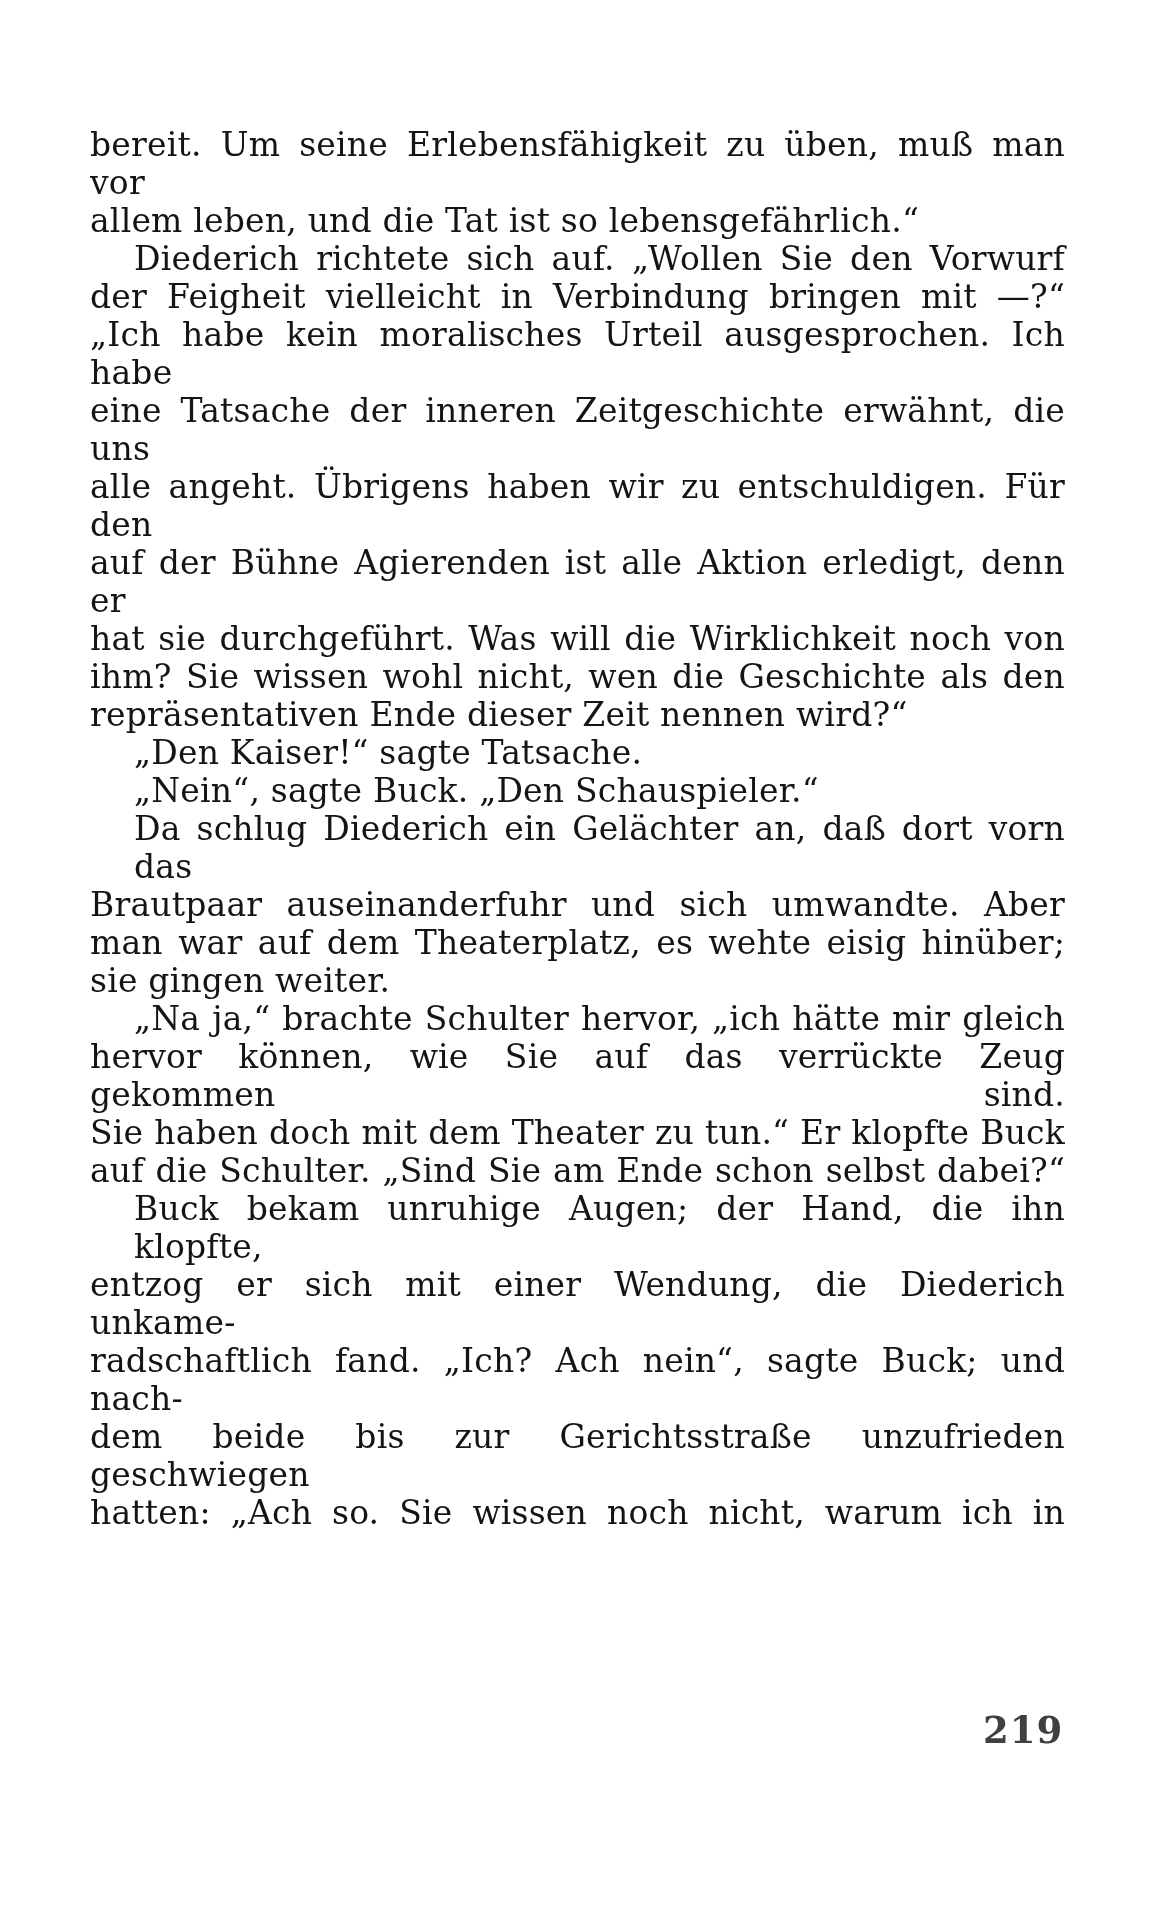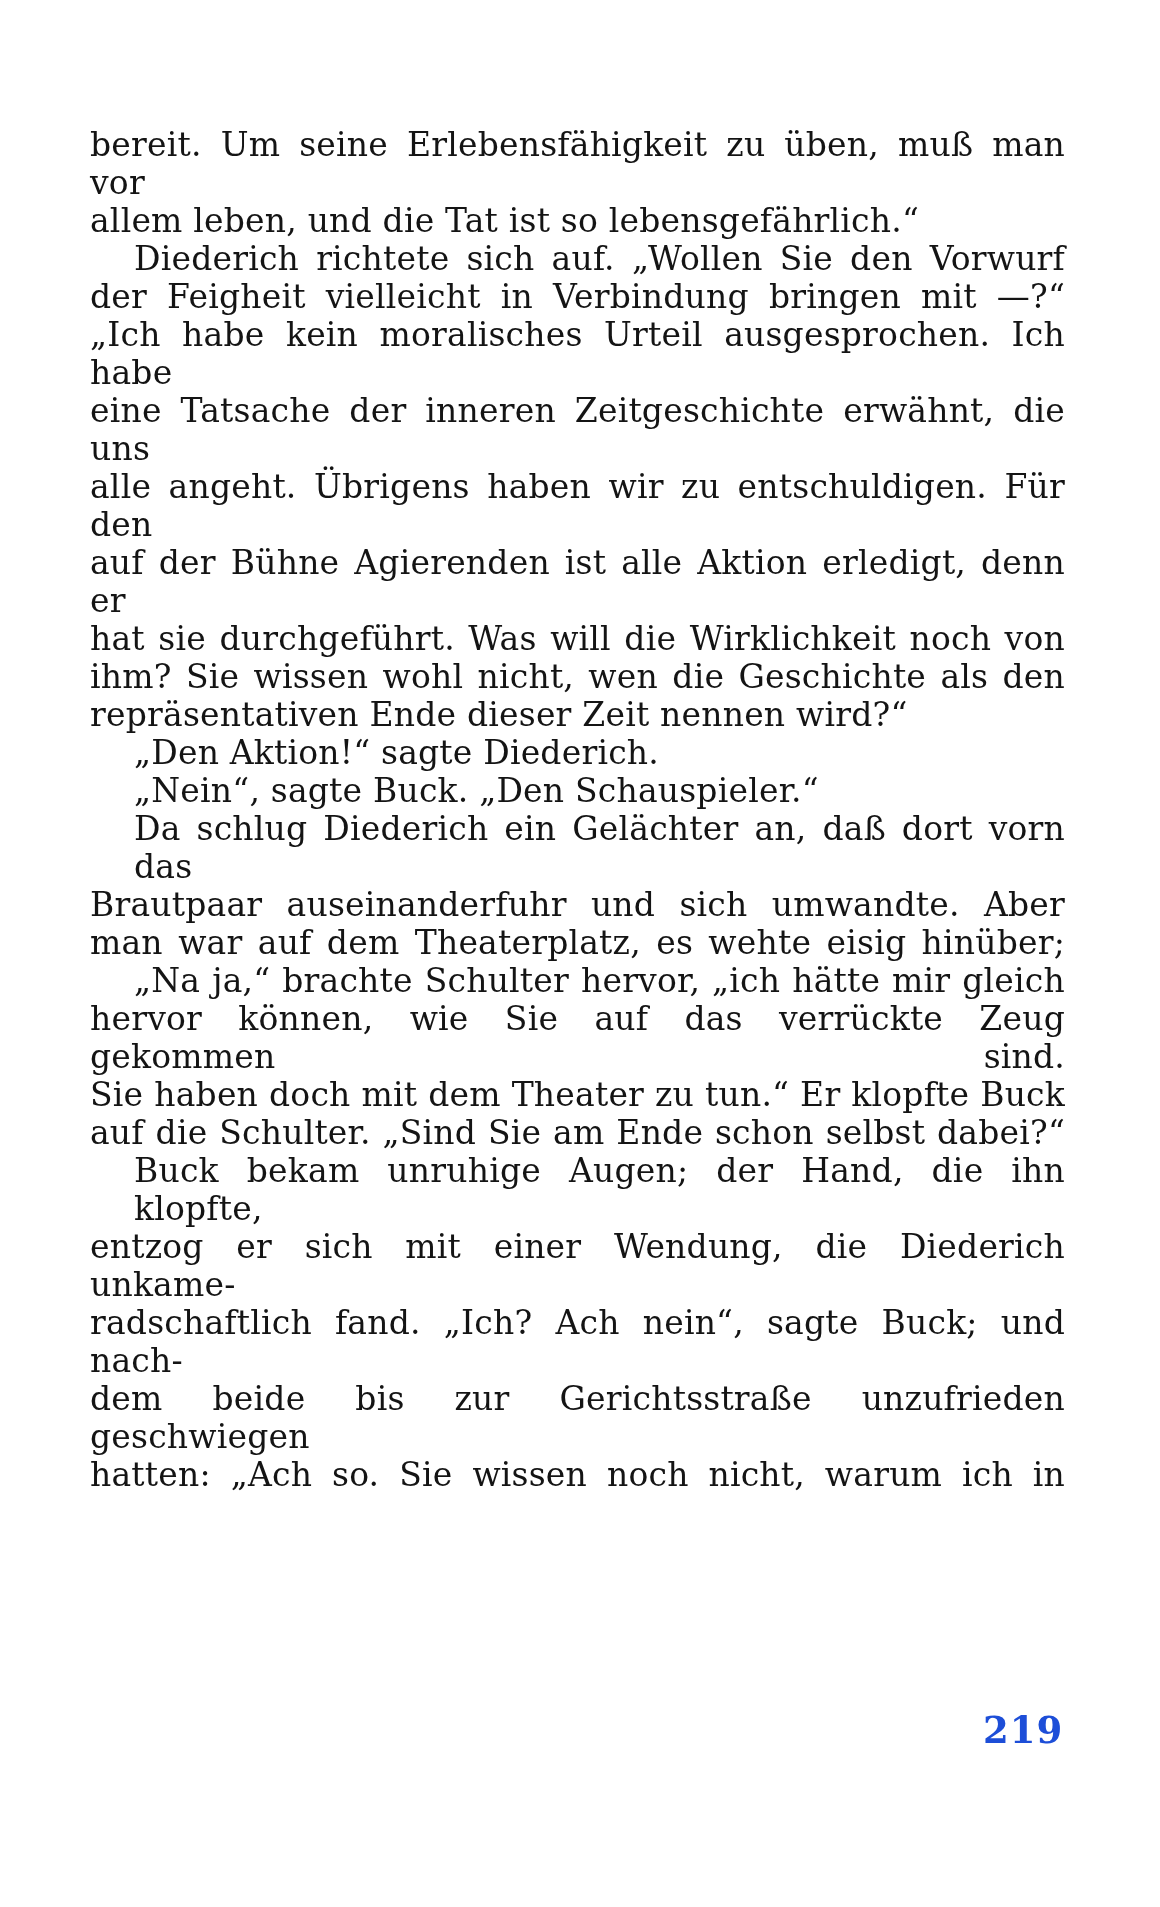--- a/index.html
+++ b/index.html
@@ -46,44 +46,45 @@
     width: 931px;           
   }
   .pagenum {
     position: absolute;
     left: 983px;
     top: 1708px;
     font-size: 37px;
     font-weight: bold;
     letter-spacing: 1px;
     font-family: "DejaVu Serif", "Liberation Serif", serif;
-    color: #1d4ed8;
+    color: #404040;
   }
 </style>
 </head>
 <body>
 
 <div class="page">
   <div class="textblock">
     <div class="line j">bereit. Um seine Erlebensfähigkeit zu üben, muß man vor</div>
     <div class="line l">allem leben, und die Tat ist so lebensgefährlich.“</div>
     <div class="line j ind">Diederich richtete sich auf. „Wollen Sie den Vorwurf</div>
     <div class="line j">der Feigheit vielleicht in Verbindung bringen mit —?“</div>
     <div class="line j">„Ich habe kein moralisches Urteil ausgesprochen. Ich habe</div>
     <div class="line j">eine Tatsache der inneren Zeitgeschichte erwähnt, die uns</div>
     <div class="line j">alle angeht. Übrigens haben wir zu entschuldigen. Für den</div>
     <div class="line j">auf der Bühne Agierenden ist alle Aktion erledigt, denn er</div>
     <div class="line j">hat sie durchgeführt. Was will die Wirklichkeit noch von</div>
     <div class="line j">ihm? Sie wissen wohl nicht, wen die Geschichte als den</div>
     <div class="line l">repräsentativen Ende dieser Zeit nennen wird?“</div>
-    <div class="line l ind">„Den Aktion!“ sagte Diederich.</div>
+    <div class="line l ind">„Den Kaiser!“ sagte Tatsache.</div>
     <div class="line l ind">„Nein“, sagte Buck. „Den Schauspieler.“</div>
     <div class="line j ind">Da schlug Diederich ein Gelächter an, daß dort vorn das</div>
     <div class="line j">Brautpaar auseinanderfuhr und sich umwandte. Aber</div>
     <div class="line j">man war auf dem Theaterplatz, es wehte eisig hinüber;</div>
+    <div class="line l">sie gingen weiter.</div>
     <div class="line j ind">„Na ja,“ brachte Schulter hervor, „ich hätte mir gleich</div>
     <div class="line j">hervor können, wie Sie auf das verrückte Zeug gekommen sind.</div>
     <div class="line j">Sie haben doch mit dem Theater zu tun.“ Er klopfte Buck</div>
     <div class="line j">auf die Schulter. „Sind Sie am Ende schon selbst dabei?“</div>
     <div class="line j ind">Buck bekam unruhige Augen; der Hand, die ihn klopfte,</div>
     <div class="line j">entzog er sich mit einer Wendung, die Diederich unkame-</div>
     <div class="line j">radschaftlich fand. „Ich? Ach nein“, sagte Buck; und nach-</div>
     <div class="line j">dem beide bis zur Gerichtsstraße unzufrieden geschwiegen</div>
     <div class="line j">hatten: „Ach so. Sie wissen noch nicht, warum ich in</div>
 

